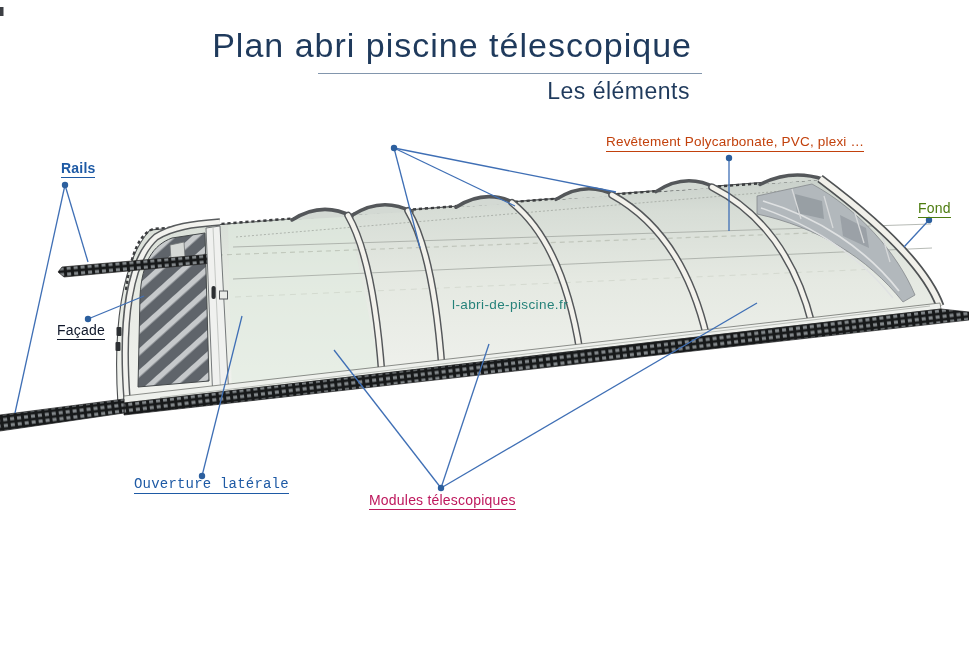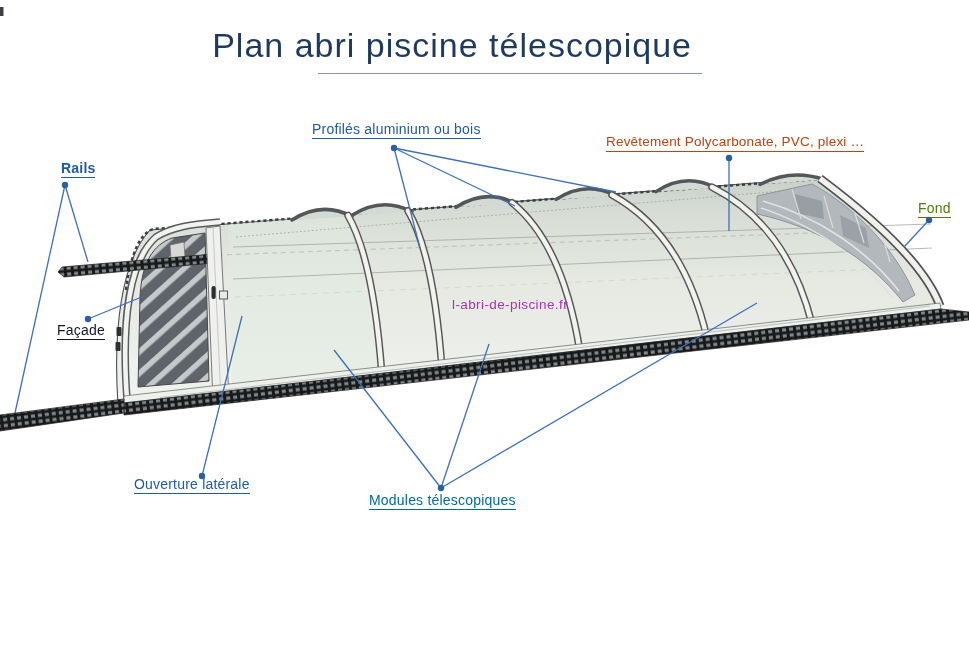--- a/index.html
+++ b/index.html
@@ -134,22 +134,22 @@
       <line x1="202" y1="476" x2="242" y2="316" stroke="#3f6fb5" stroke-width="1.3"></line>
       <circle cx="202" cy="476" r="3.2" fill="#2c5f9e"></circle>
       <line x1="441" y1="488" x2="334" y2="350" stroke="#3f6fb5" stroke-width="1.3"></line>
       <line x1="441" y1="488" x2="489" y2="344" stroke="#3f6fb5" stroke-width="1.3"></line>
       <line x1="441" y1="488" x2="757" y2="303" stroke="#3f6fb5" stroke-width="1.3"></line>
       <circle cx="441" cy="488" r="3.2" fill="#2c5f9e"></circle>
     </svg>
 
   <div class="page-title" style="color: rgb(31, 58, 92);">Plan abri piscine télescopique</div>
   <div class="title-underline"></div>
-  <div class="watermark" style="color: #a21caf;">l-abri-de-piscine.fr</div>
+  <div class="page-subtitle" style="color: rgb(31, 58, 92);">Les éléments</div>
+  <div class="watermark" style="color: #0f766e;">l-abri-de-piscine.fr</div>
 
   <div class="label" style="color: rgb(30, 90, 165); left: 61px; top: 161px; font-weight: bold;">Rails</div>
-  <div class="label" style="color: rgb(30, 90, 165); left: 312px; top: 122px;">Profilés aluminium ou bois</div>
   <div class="label small" style="color: #c2410c; left: 606px; top: 135px;">Revêtement Polycarbonate, PVC, plexi …</div>
   <div class="label" style="color: #4d7c0f; left: 918px; top: 201px;">Fond</div>
   <div class="label" style="color: #0f172a; left: 57px; top: 323px;">Façade</div>
-  <div class="label" style="color: rgb(30, 90, 165); left: 134px; top: 477px;">Ouverture latérale</div>
-  <div class="label" style="color: #0369a1; left: 369px; top: 493px;">Modules télescopiques</div>
+  <div class="label" style="color: rgb(30, 90, 165); left: 134px; top: 477px; font-family: Liberation Mono, monospace;">Ouverture latérale</div>
+  <div class="label" style="color: #be185d; left: 369px; top: 493px;">Modules télescopiques</div>
 </div>
 
 </body></html>

